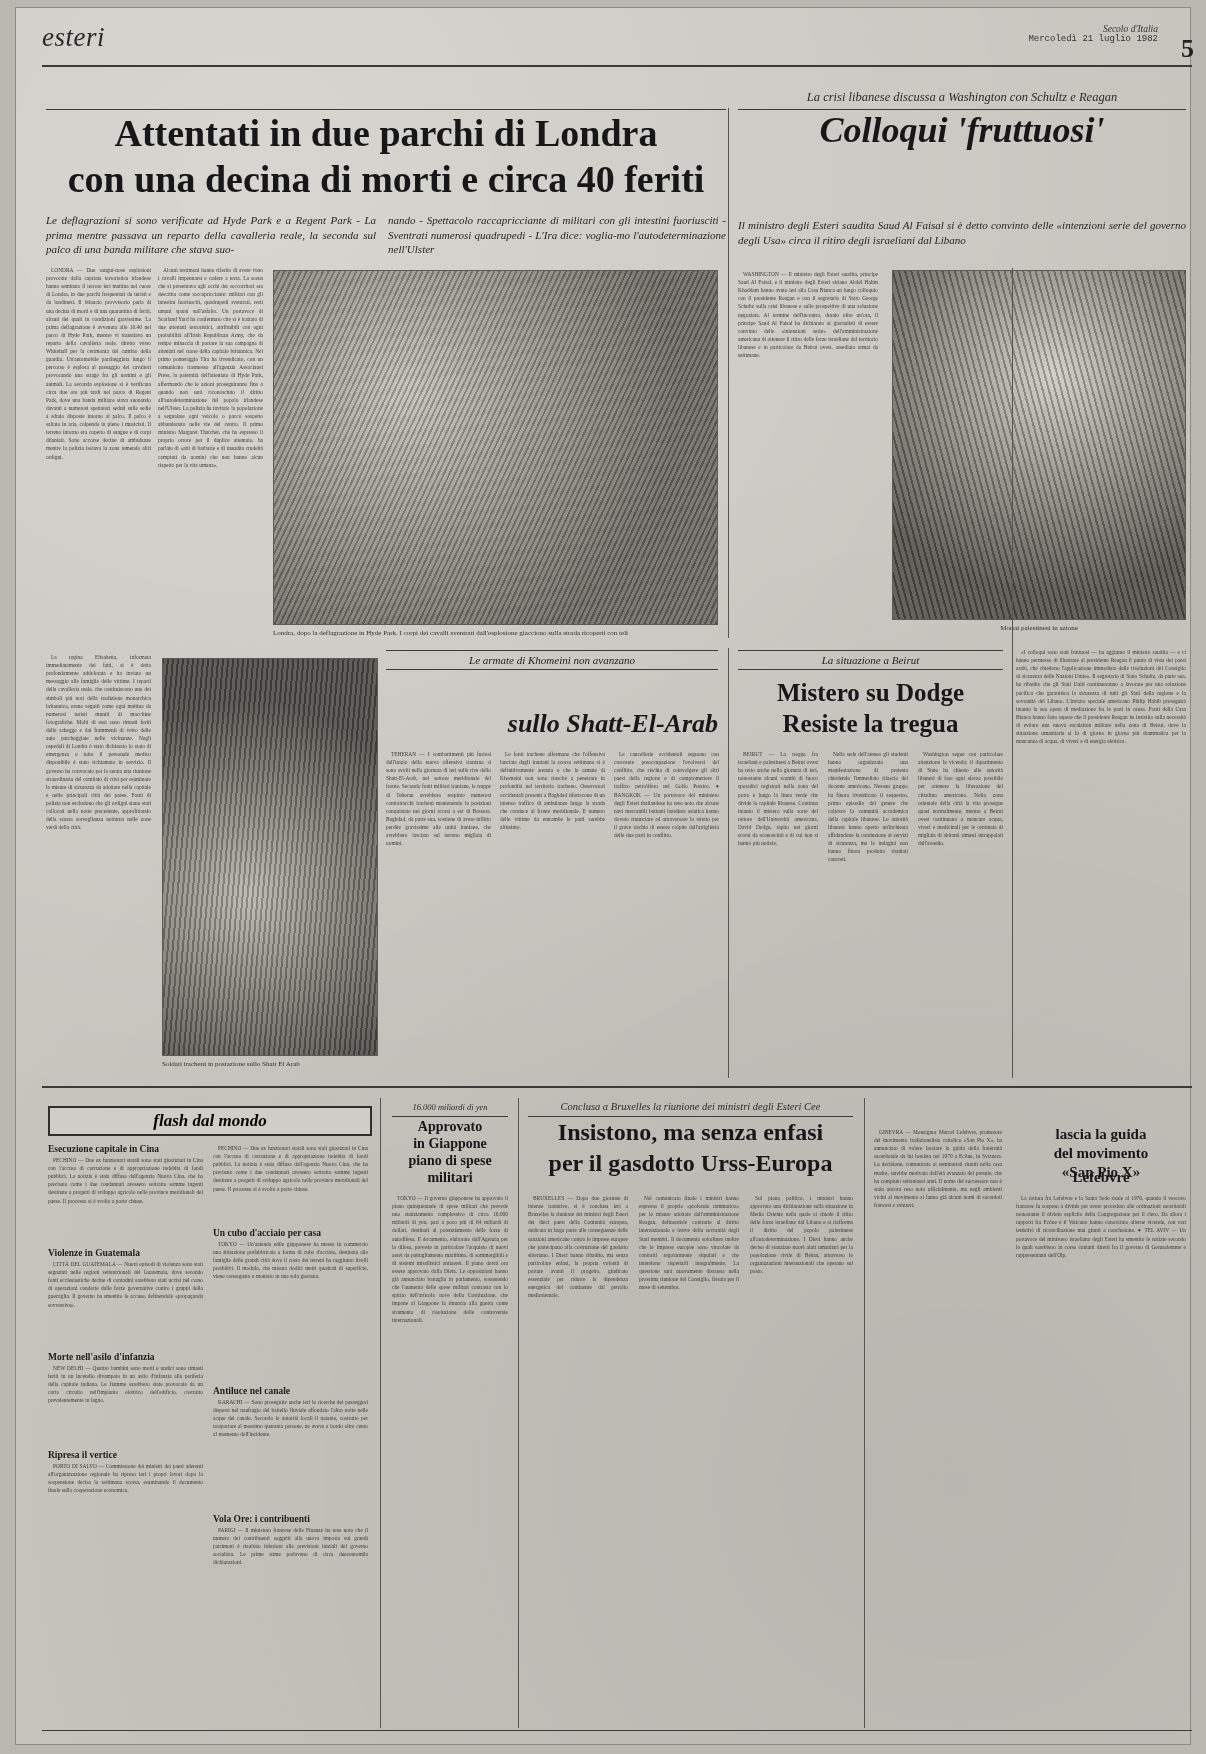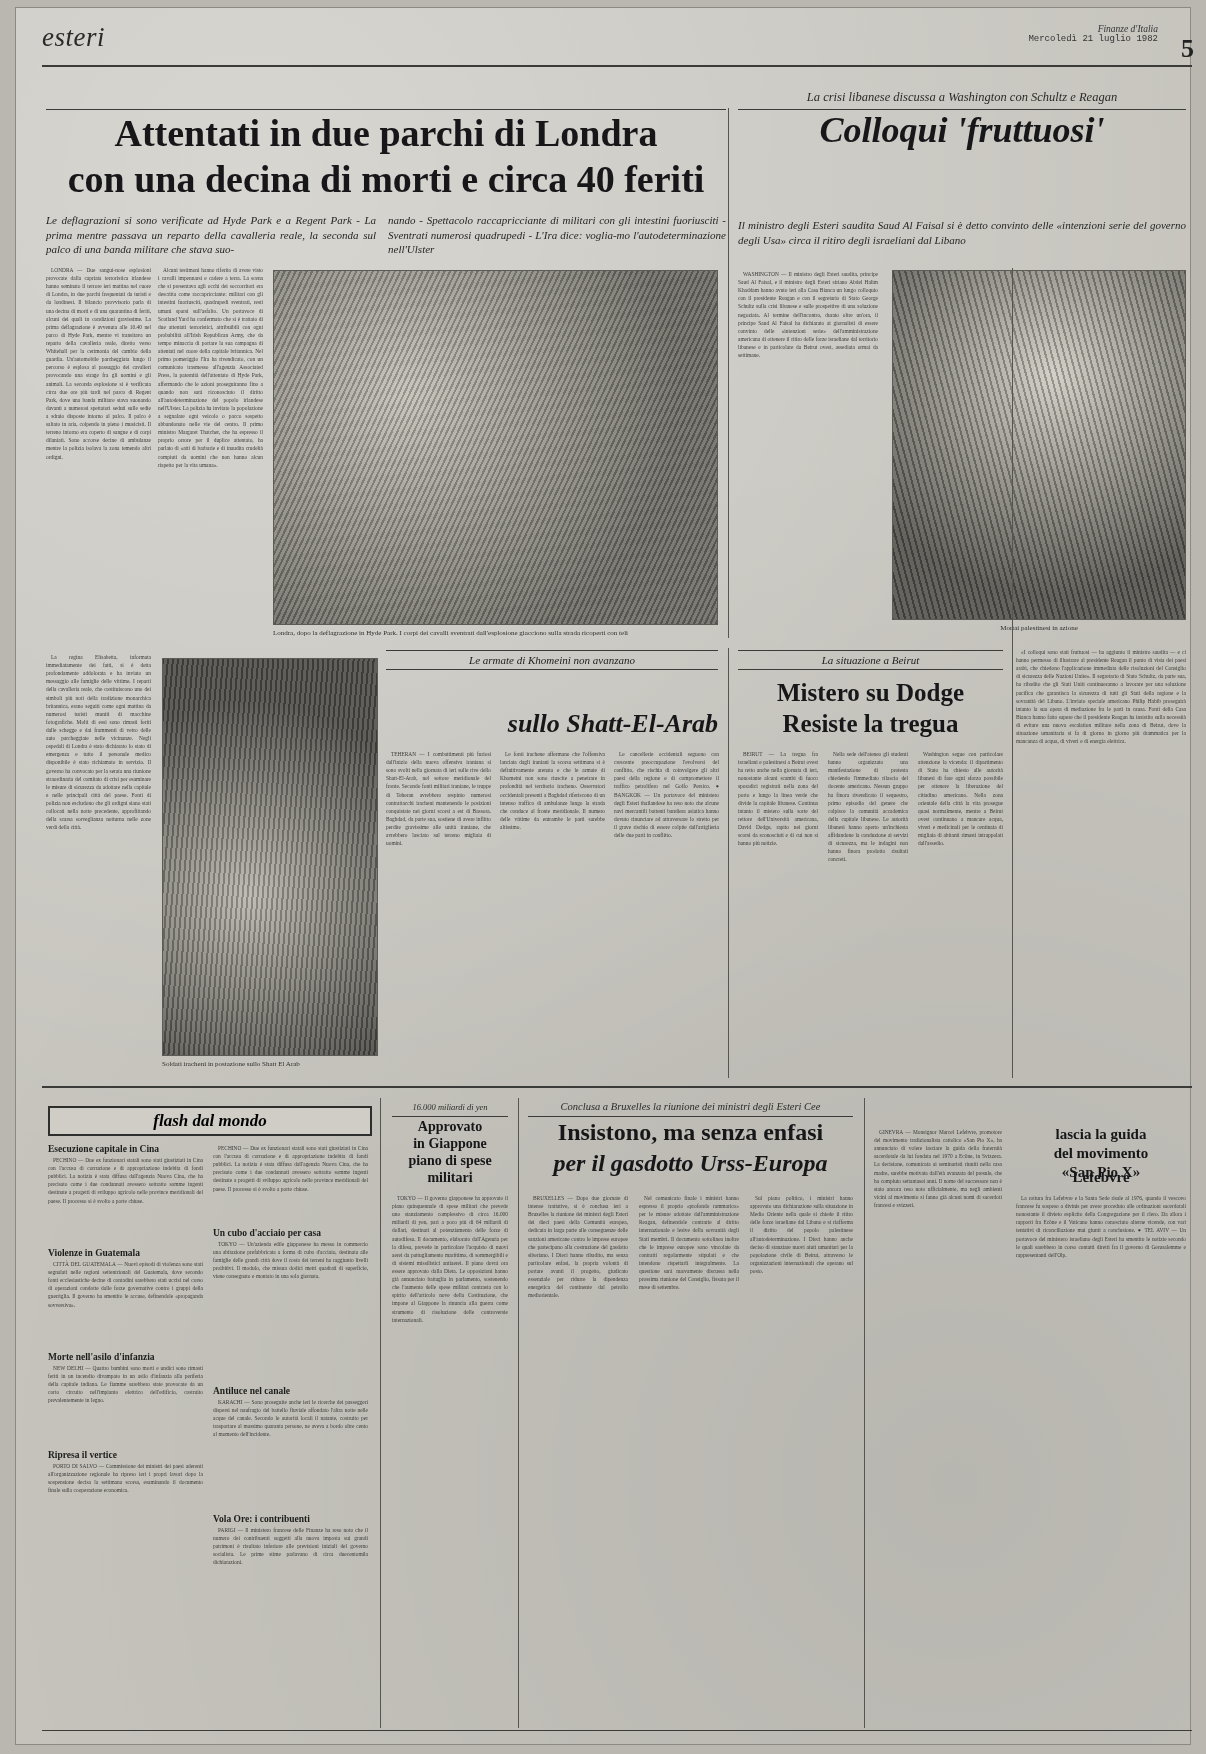--- a/index.html
+++ b/index.html
@@ -83,21 +83,21 @@
 </style>
 </head>
 <body>
 
 <div id="page">
   <div class="paper">
 
     <div class="masthead">
       <div class="section-name">esteri</div>
       <div class="mast-right" style="right:34px;">
-        <div class="paper-name">Finanze d'Italia</div>
+        <div class="paper-name">Secolo d'Italia</div>
         <div class="date">Mercoledì 21 luglio 1982</div>
       </div>
       <div class="page-num">5</div>
     </div>
     <div class="rule rule-thick" style="left:26px;top:57px;width:1150px;"></div>
 
     <div style="position:absolute;left:722px;top:82px;width:448px;" class="kicker">La crisi libanese discussa a Washington con Schultz e Reagan</div>
     <div class="rule rule-thin" style="left:30px;top:101px;width:680px;"></div>
     <div class="rule rule-thin" style="left:722px;top:101px;width:448px;"></div>
 
@@ -219,21 +219,21 @@
     <div class="smallhead" style="position:absolute;left:376px;top:1163px;width:116px;font-size:14px;">militari</div>
     <div class="body-col" style="position:absolute;left:376px;top:1186px;width:116px;height:530px;overflow:hidden;">
       <p>TOKYO — Il governo giapponese ha approvato il piano quinquennale di spese militari che prevede uno stanziamento complessivo di circa 16.000 miliardi di yen, pari a poco più di 64 miliardi di dollari, destinati al potenziamento delle forze di autodifesa. Il documento, elaborato dall'Agenzia per la difesa, prevede in particolare l'acquisto di nuovi aerei da pattugliamento marittimo, di sommergibili e di sistemi missilistici antiaerei. Il piano dovrà ora essere approvato dalla Dieta. Le opposizioni hanno già annunciato battaglia in parlamento, sostenendo che l'aumento delle spese militari contrasta con lo spirito dell'articolo nove della Costituzione, che impone al Giappone la rinuncia alla guerra come strumento di risoluzione delle controversie internazionali.</p>
     </div>
 
     <div class="vrule" style="left:502px;top:1090px;height:630px;"></div>
 
     <div class="kicker" style="position:absolute;left:512px;top:1092px;width:325px;font-size:10.5px;">Conclusa a Bruxelles la riunione dei ministri degli Esteri Cee</div>
     <div class="boxrule" style="left:512px;top:1108px;width:325px;"></div>
     <div class="headline" style="position:absolute;left:512px;top:1112px;width:325px;font-size:24px;">Insistono, ma senza enfasi</div>
-    <div class="headline" style="position:absolute;left:512px;top:1143px;width:325px;font-size:24px;font-style:italic;">per il gasdotto Urss-Europa</div>
+    <div class="headline" style="position:absolute;left:512px;top:1143px;width:325px;font-size:24px;">per il gasdotto Urss-Europa</div>
 
     <div class="body-col" style="position:absolute;left:512px;top:1186px;width:100px;height:530px;overflow:hidden;">
       <p>BRUXELLES — Dopo due giornate di intense trattative, si è conclusa ieri a Bruxelles la riunione dei ministri degli Esteri dei dieci paesi della Comunità europea, dedicata in larga parte alle conseguenze delle sanzioni americane contro le imprese europee che partecipano alla costruzione del gasdotto siberiano. I Dieci hanno ribadito, ma senza particolare enfasi, la propria volontà di portare avanti il progetto, giudicato essenziale per ridurre la dipendenza energetica del continente dal petrolio mediorientale.</p>
     </div>
     <div class="body-col" style="position:absolute;left:623px;top:1186px;width:100px;height:530px;overflow:hidden;">
       <p>Nel comunicato finale i ministri hanno espresso il proprio «profondo rammarico» per le misure adottate dall'amministrazione Reagan, definendole contrarie al diritto internazionale e lesive della sovranità degli Stati membri. Il documento sottolinea inoltre che le imprese europee sono vincolate da contratti regolarmente stipulati e che intendono rispettarli integralmente. La questione sarà nuovamente discussa nella prossima riunione del Consiglio, fissata per il mese di settembre.</p>
     </div>
     <div class="body-col" style="position:absolute;left:734px;top:1186px;width:103px;height:530px;overflow:hidden;">
       <p>Sul piano politico, i ministri hanno approvato una dichiarazione sulla situazione in Medio Oriente nella quale si chiede il ritiro delle forze israeliane dal Libano e si riafferma il diritto del popolo palestinese all'autodeterminazione. I Dieci hanno anche deciso di stanziare nuovi aiuti umanitari per la popolazione civile di Beirut, attraverso le organizzazioni internazionali che operano sul posto.</p>
     </div>

